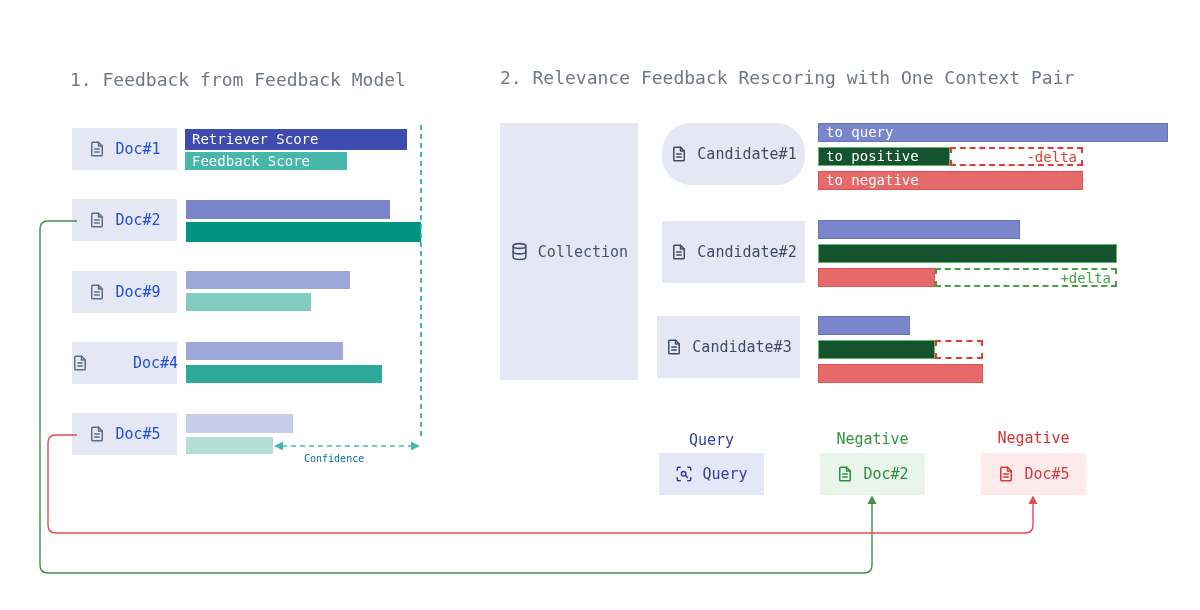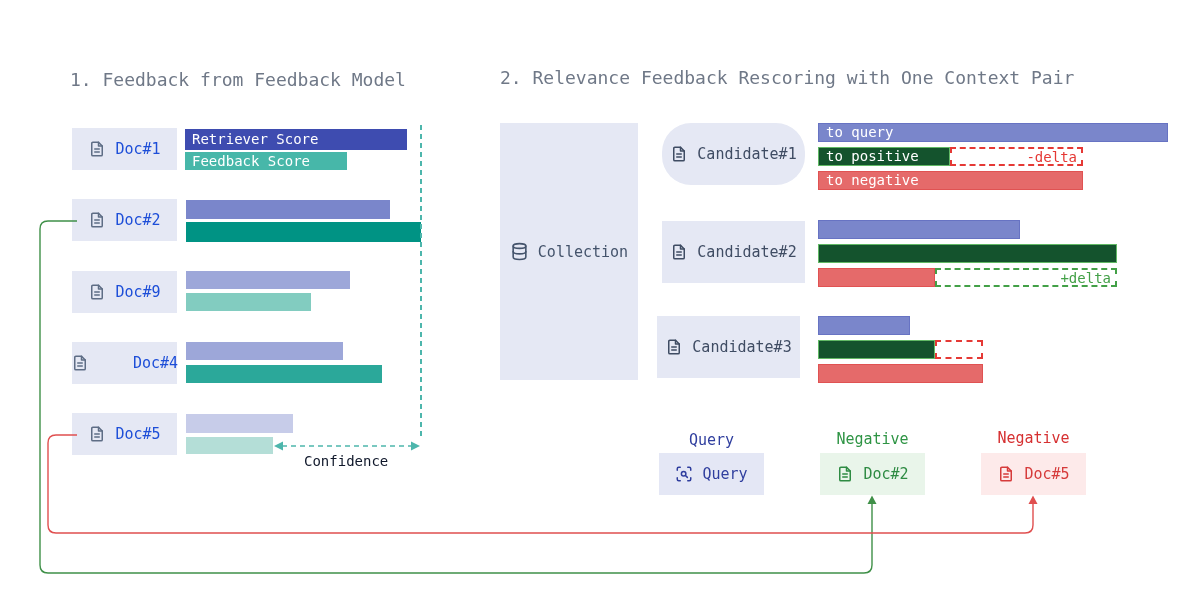--- a/index.html
+++ b/index.html
@@ -45,21 +45,21 @@
   .t-query    { color:#2f3e9e; }
   .t-positive { color:#2e9444; }
   .t-negative { color:#d63031; }
 
   .bottom-box { position:absolute; width:105px; height:42px; display:flex; align-items:center;
                 justify-content:center; gap:9px; font-size:15px; white-space:nowrap; }
   .b-query    { background:#e4e7f5; color:#2f3e9e; }
   .b-positive { background:#e9f5ea; color:#2e8b43; }
   .b-negative { background:#fdeaea; color:#d63a3a; }
 
-  .confidence-label { position:absolute; left:304px; top:453px; font-size:14px; color:#0f172a; }
+  .confidence-label { position:absolute; left:304px; top:453px; font-size:10px; color:#0369a1; }
 
   svg.overlay { position:absolute; left:0; top:0; pointer-events:none; }
 </style>
 </head>
 <body>
 
 <div class="canvas">
 
   <div class="abs panel-title" style="left:70px; top:69px;">1. Feedback from Feedback Model</div>
   <div class="abs panel-title" style="left:500px; top:67px;">2. Relevance Feedback Rescoring with One Context Pair</div>

